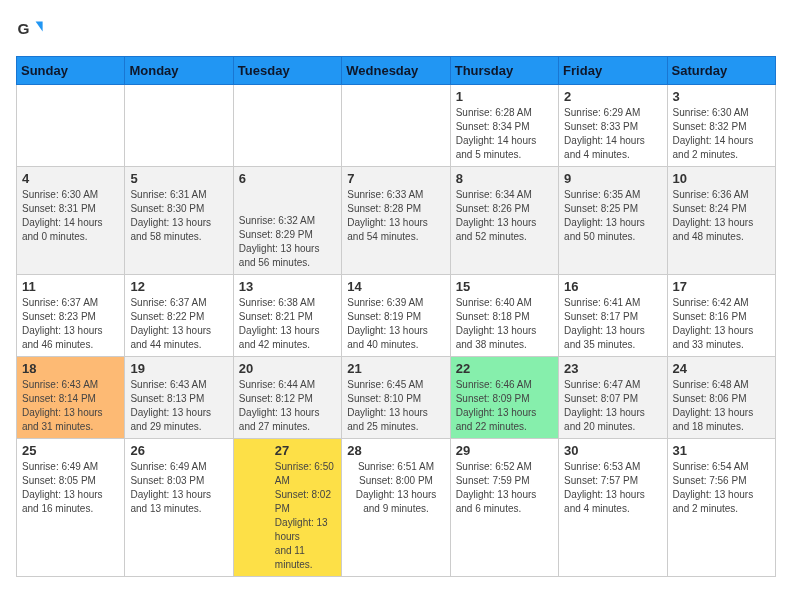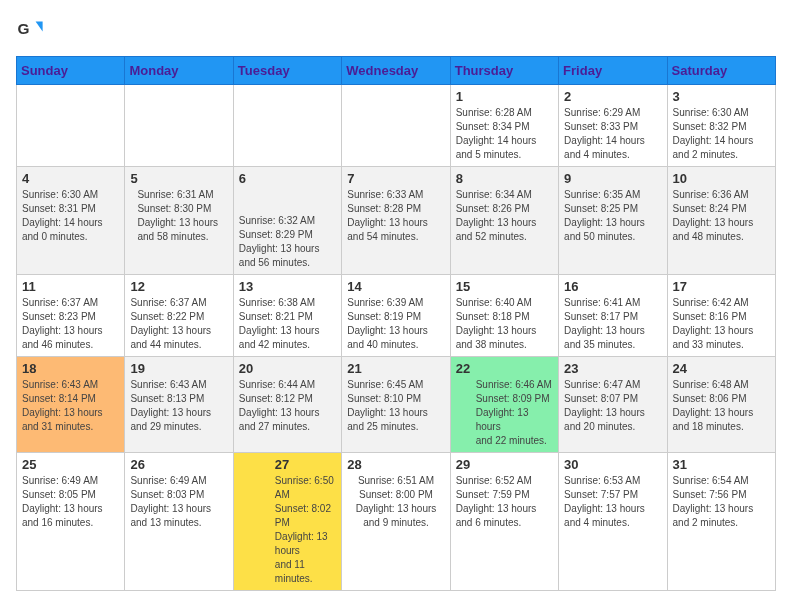--- a/index.html
+++ b/index.html
@@ -46,21 +46,21 @@
       font-size: 15px;
       color: #555;
     }
     .calendar {
       width: 100%;
       border-collapse: collapse;
       border: 1px solid #ccc;
     }
     .calendar th {
       background: #2196F3;
-      color: #4c1d95;
+      color: #0f172a;
       font-size: 13px;
       font-weight: bold;
       padding: 6px 4px;
       text-align: left;
       border: 1px solid #1976D2;
     }
     .calendar td {
       vertical-align: top;
       border: 1px solid #ccc;
       padding: 4px 5px;
@@ -160,21 +160,21 @@
       <tr>
         <td style="background: rgb(242, 242, 242);">
           <div class="day-number">4</div>
           <div class="day-info" style="white-space: pre-line;">Sunrise: 6:30 AM
 Sunset: 8:31 PM
 Daylight: 14 hours
 and 0 minutes.</div>
         </td>
         <td style="background: rgb(242, 242, 242);">
           <div class="day-number">5</div>
-          <div class="day-info" style="white-space: pre-line; margin-left: 7px;">Sunrise: 6:31 AM
+          <div class="day-info" style="white-space: pre-line;">Sunrise: 6:31 AM
 Sunset: 8:30 PM
 Daylight: 13 hours
 and 58 minutes.</div>
         </td>
         <td style="background: rgb(242, 242, 242);">
           <div class="day-number">6</div>
           <div class="day-info" style="white-space: pre-line; margin-top: 28px;">Sunrise: 6:32 AM
 Sunset: 8:29 PM
 Daylight: 13 hours
 and 56 minutes.</div>
@@ -283,21 +283,21 @@
         </td>
         <td style="background: rgb(242, 242, 242);">
           <div class="day-number">21</div>
           <div class="day-info" style="white-space: pre-line;">Sunrise: 6:45 AM
 Sunset: 8:10 PM
 Daylight: 13 hours
 and 25 minutes.</div>
         </td>
         <td style="background: #86efac;">
           <div class="day-number">22</div>
-          <div class="day-info" style="white-space: pre-line; margin-left: 20px;">Sunrise: 6:46 AM
+          <div class="day-info" style="white-space: pre-line;">Sunrise: 6:46 AM
 Sunset: 8:09 PM
 Daylight: 13 hours
 and 22 minutes.</div>
         </td>
         <td style="background: rgb(242, 242, 242);">
           <div class="day-number">23</div>
           <div class="day-info" style="white-space: pre-line;">Sunrise: 6:47 AM
 Sunset: 8:07 PM
 Daylight: 13 hours
 and 20 minutes.</div>

